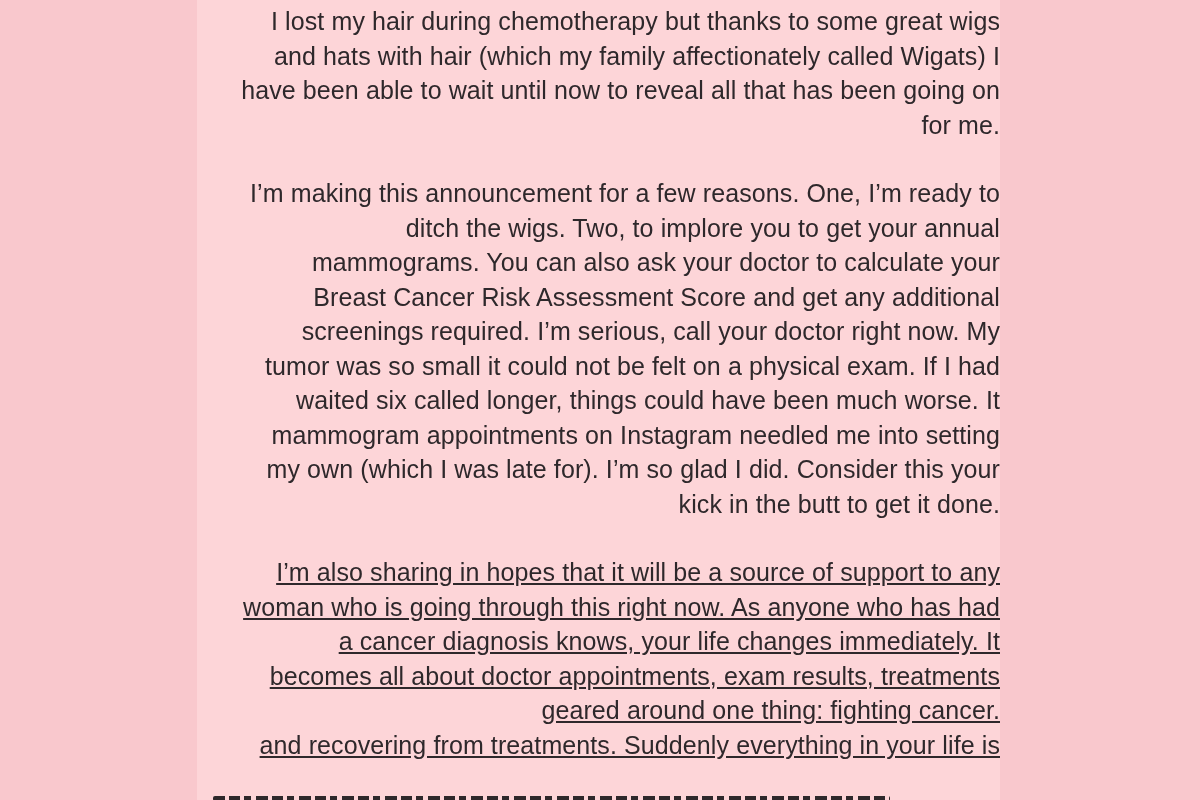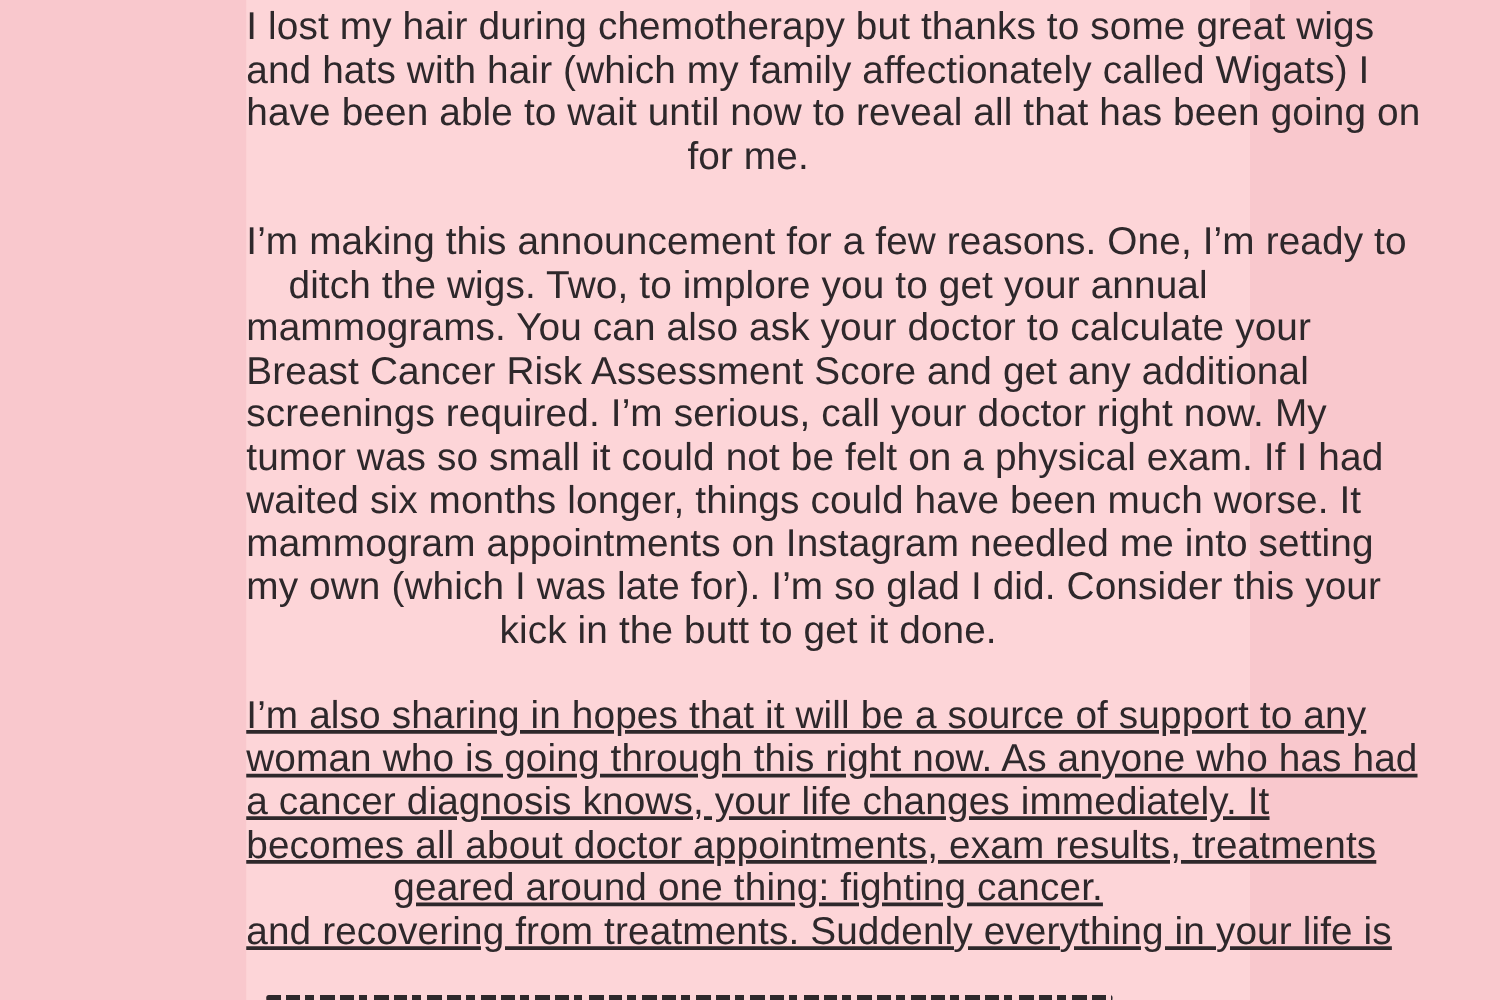--- a/index.html
+++ b/index.html
@@ -21,24 +21,24 @@
     top: 0;
     width: 803px;
     height: 800px;
     background: #fdd5d8; 
   }
   .text-block {
     position: absolute;
     left: 0;
     top: 4px;
     width: 100%;
-    text-align: center;
+    text-align: right;
     color: #2e282b;
     font-family: "Liberation Sans", sans-serif;
-    font-size: 31px;
+    font-size: 25px;
     line-height: 34.5px;
     letter-spacing: 0.1px;
     font-weight: 400;
   }
   .para {
     margin: 0 0 34px 0;
   }
   .para:last-child {
     margin-bottom: 0;
     text-decoration: underline;
@@ -77,21 +77,21 @@
           <div class="line">have been able to wait until now to reveal all that has been going on</div>
           <div class="line">for me.</div>
         </div>
       <div class="para">
           <div class="line">I’m making this announcement for a few reasons. One, I’m ready to</div>
           <div class="line">ditch the wigs. Two, to implore you to get your annual</div>
           <div class="line">mammograms. You can also ask your doctor to calculate your</div>
           <div class="line">Breast Cancer Risk Assessment Score and get any additional</div>
           <div class="line">screenings required. I’m serious, call your doctor right now. My</div>
           <div class="line">tumor was so small it could not be felt on a physical exam. If I had</div>
-          <div class="line">waited six months longer, things could have been much worse. It</div>
+          <div class="line">waited six called longer, things could have been much worse. It</div>
           <div class="line">mammogram appointments on Instagram needled me into setting</div>
           <div class="line">my own (which I was late for). I’m so glad I did. Consider this your</div>
           <div class="line">kick in the butt to get it done.</div>
         </div>
       <div class="para">
           <div class="line">I’m also sharing in hopes that it will be a source of support to any</div>
           <div class="line">woman who is going through this right now. As anyone who has had</div>
           <div class="line">a cancer diagnosis knows, your life changes immediately. It</div>
           <div class="line">becomes all about doctor appointments, exam results, treatments</div>
           <div class="line">geared around one thing: fighting cancer.</div>

